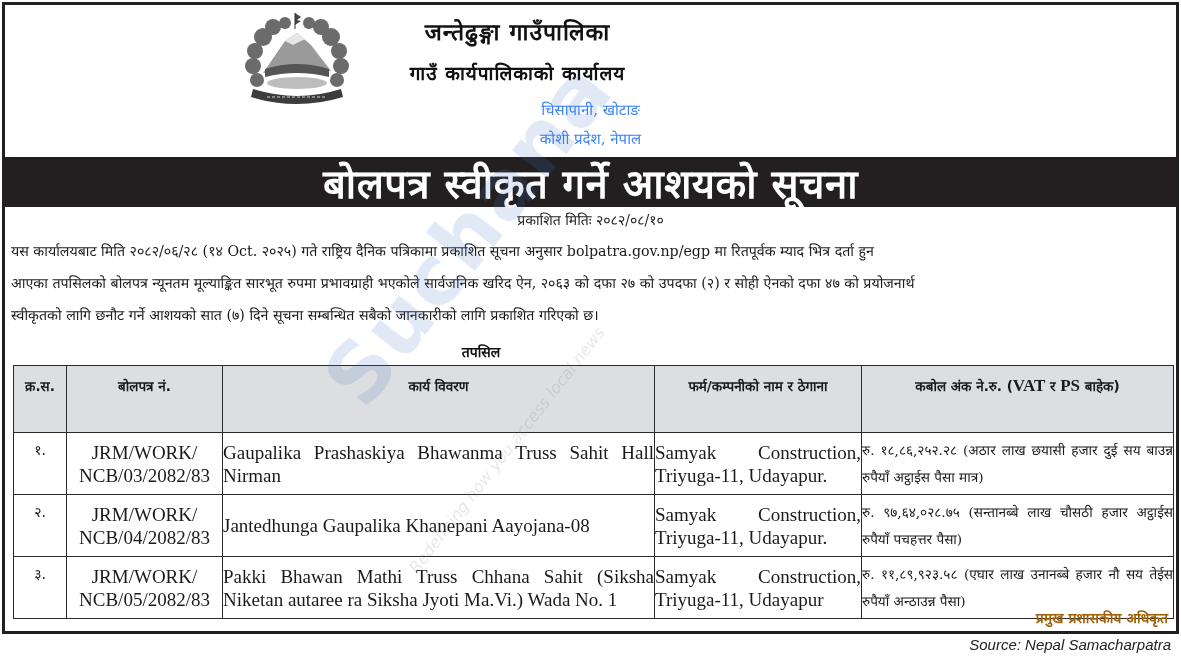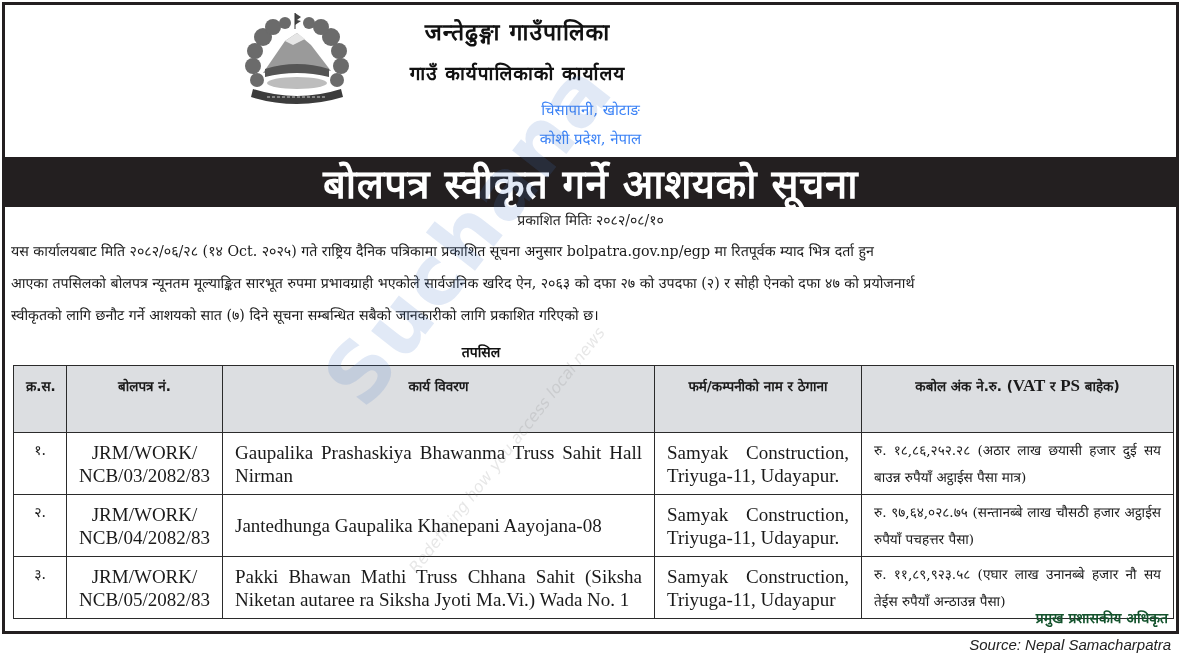--- a/index.html
+++ b/index.html
@@ -45,21 +45,21 @@
   .body-line { display: block; white-space: nowrap; }
   .table-caption {
     position: absolute; left: 4px; top: 337px; width: 944px; text-align: center;
     font-family: "DejaVu Sans", sans-serif; font-weight: bold; font-size: 14px; color: #111;
   }
   table.bids {
     position: absolute; left: 8px; top: 360px; border-collapse: collapse;
     width: 1160px; table-layout: fixed;
   }
   table.bids th, table.bids td {
-    border: 1.5px solid #2b2b2b; padding: 0 12px; vertical-align: middle;
+    border: 1.5px solid #2b2b2b; padding: 0 0; vertical-align: middle;
   }
   table.bids th {
     background: #dcdee1; height: 58px; vertical-align: top; padding-top: 8px;
     font-family: "DejaVu Sans", sans-serif; font-weight: bold; font-size: 13.5px;
     text-align: center; color: #1a1a1a; line-height: 24px;
   }
   table.bids th .latin { font-family: "Liberation Serif", serif; font-size: 17px; }
   table.bids td {
     font-family: "Liberation Serif", serif; font-size: 19px; line-height: 23px; color: #1a1a1a;
   }
@@ -68,21 +68,21 @@
   td.ref { text-align: center; }
   td.desc { text-align: justify; text-align-last: left; }
   td.firm { text-align: justify; text-align-last: left; white-space: nowrap; }
   td.firm .firm-name { display: block; text-align: justify; text-align-last: justify; }
   td.amount {
     font-family: "DejaVu Serif", serif !important; font-size: 13.6px !important; line-height: 27px !important;
     text-align: justify; text-align-last: left;
   }
   .signature {
     position: absolute; right: 8px; top: 603px;
-    font-family: "DejaVu Sans", sans-serif; font-weight: bold; font-size: 14px; color: #14532d;
+    font-family: "DejaVu Sans", sans-serif; font-weight: bold; font-size: 14px; color: #a16207;
   }
   .source {
     position: absolute; right: 10px; top: 636px;
     font-family: Liberation Sans, sans-serif; font-style: italic; font-size: 15px; color: #222;
   }
   .watermark {
     position: absolute; left: 300px; top: 360px; transform: rotate(-52deg);
     transform-origin: left top; pointer-events: none;
     font-family: "DejaVu Sans", sans-serif; font-weight: bold; font-size: 82px;
     color: rgba(70, 120, 200, 0.16); letter-spacing: 2px;

